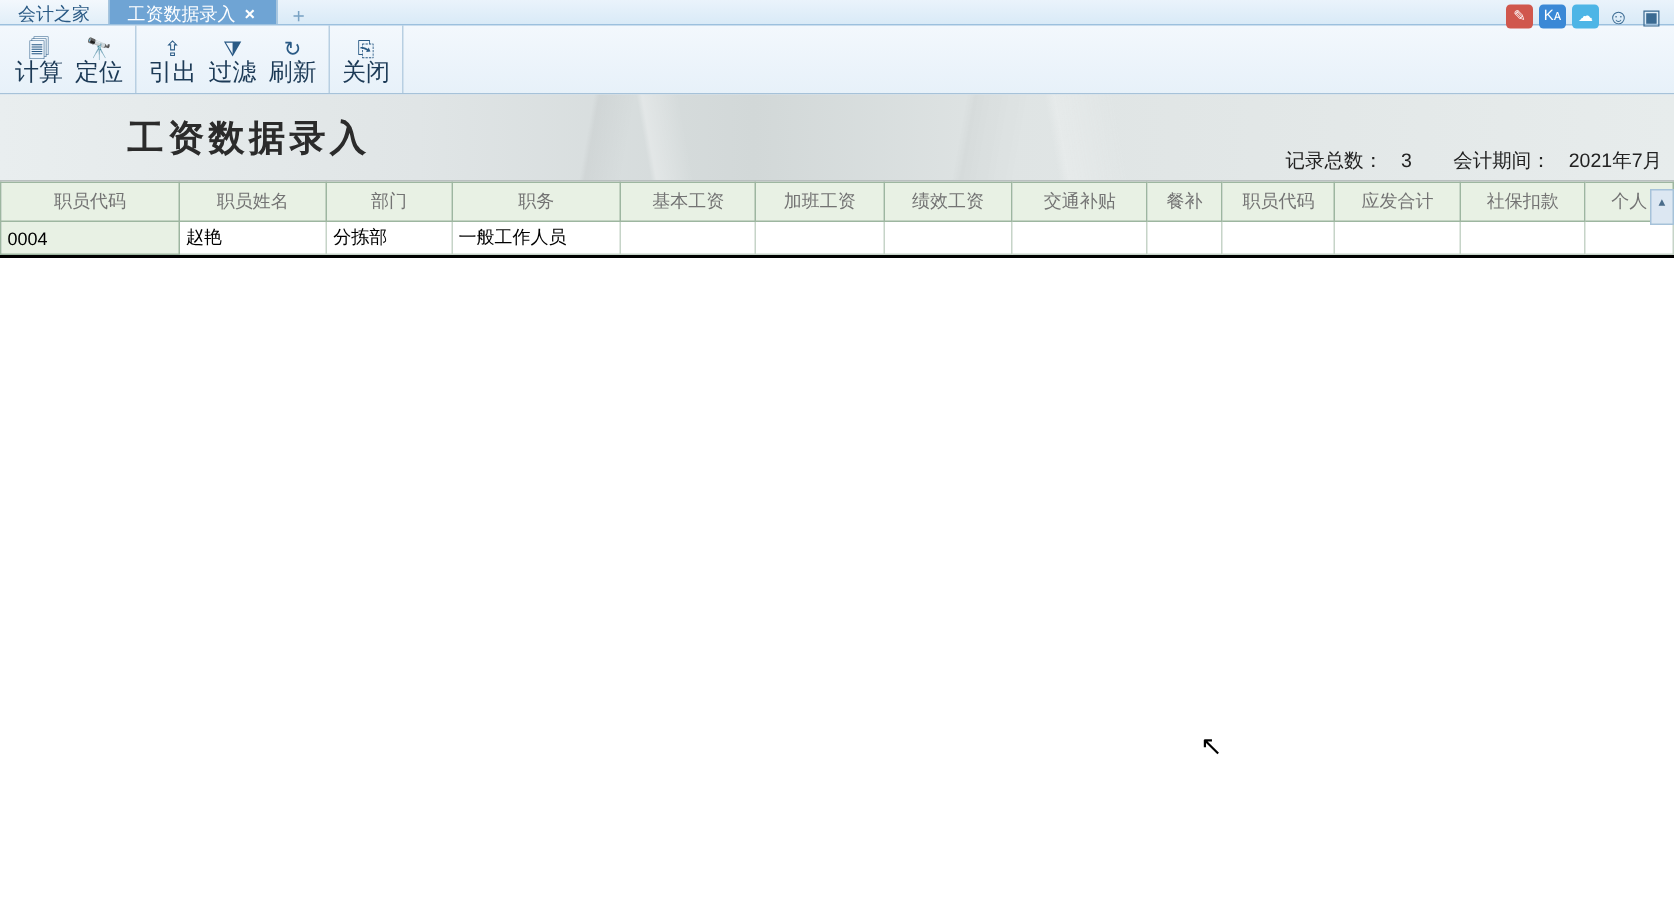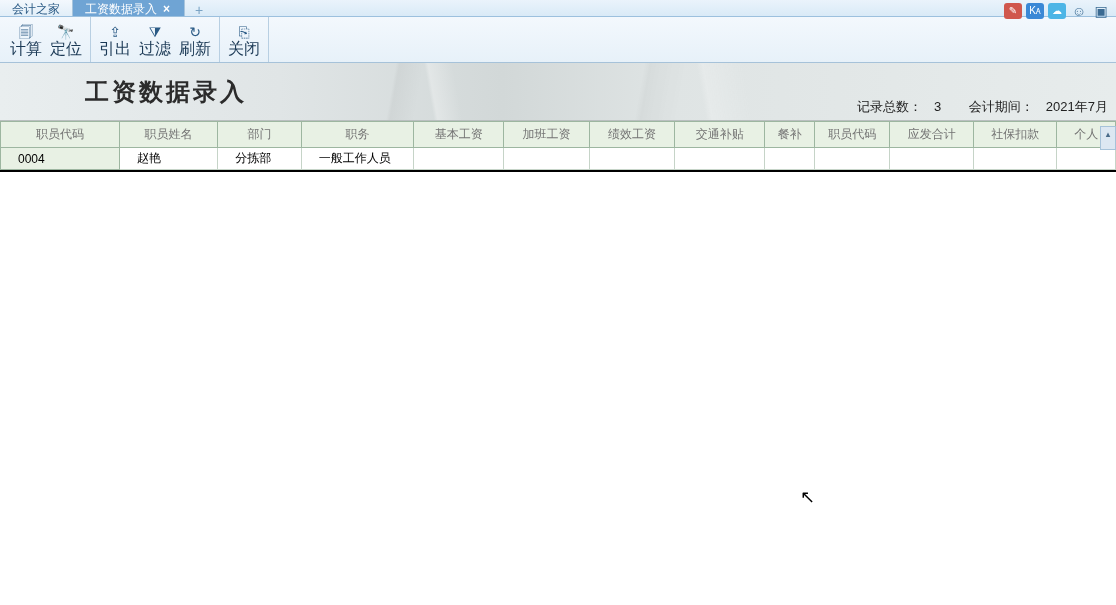--- a/index.html
+++ b/index.html
@@ -175,21 +175,21 @@
     padding: 4px 2px;
     font-weight: normal;
     color: #737373;
     height: 24px;
     text-align: center;
     white-space: nowrap;
     overflow: hidden;
   }
   .grid td {
     border: 1px solid #c6d4c8;
-    padding: 2px 17px;
+    padding: 2px 4px;
     height: 22px;
     background: #fff;
     white-space: nowrap;
     overflow: hidden;
   }
   .grid td.rowhead {
     background: #e8f1e4;
     border: 1px solid #9db6a0;
   }
   .grid-bottom-line {

